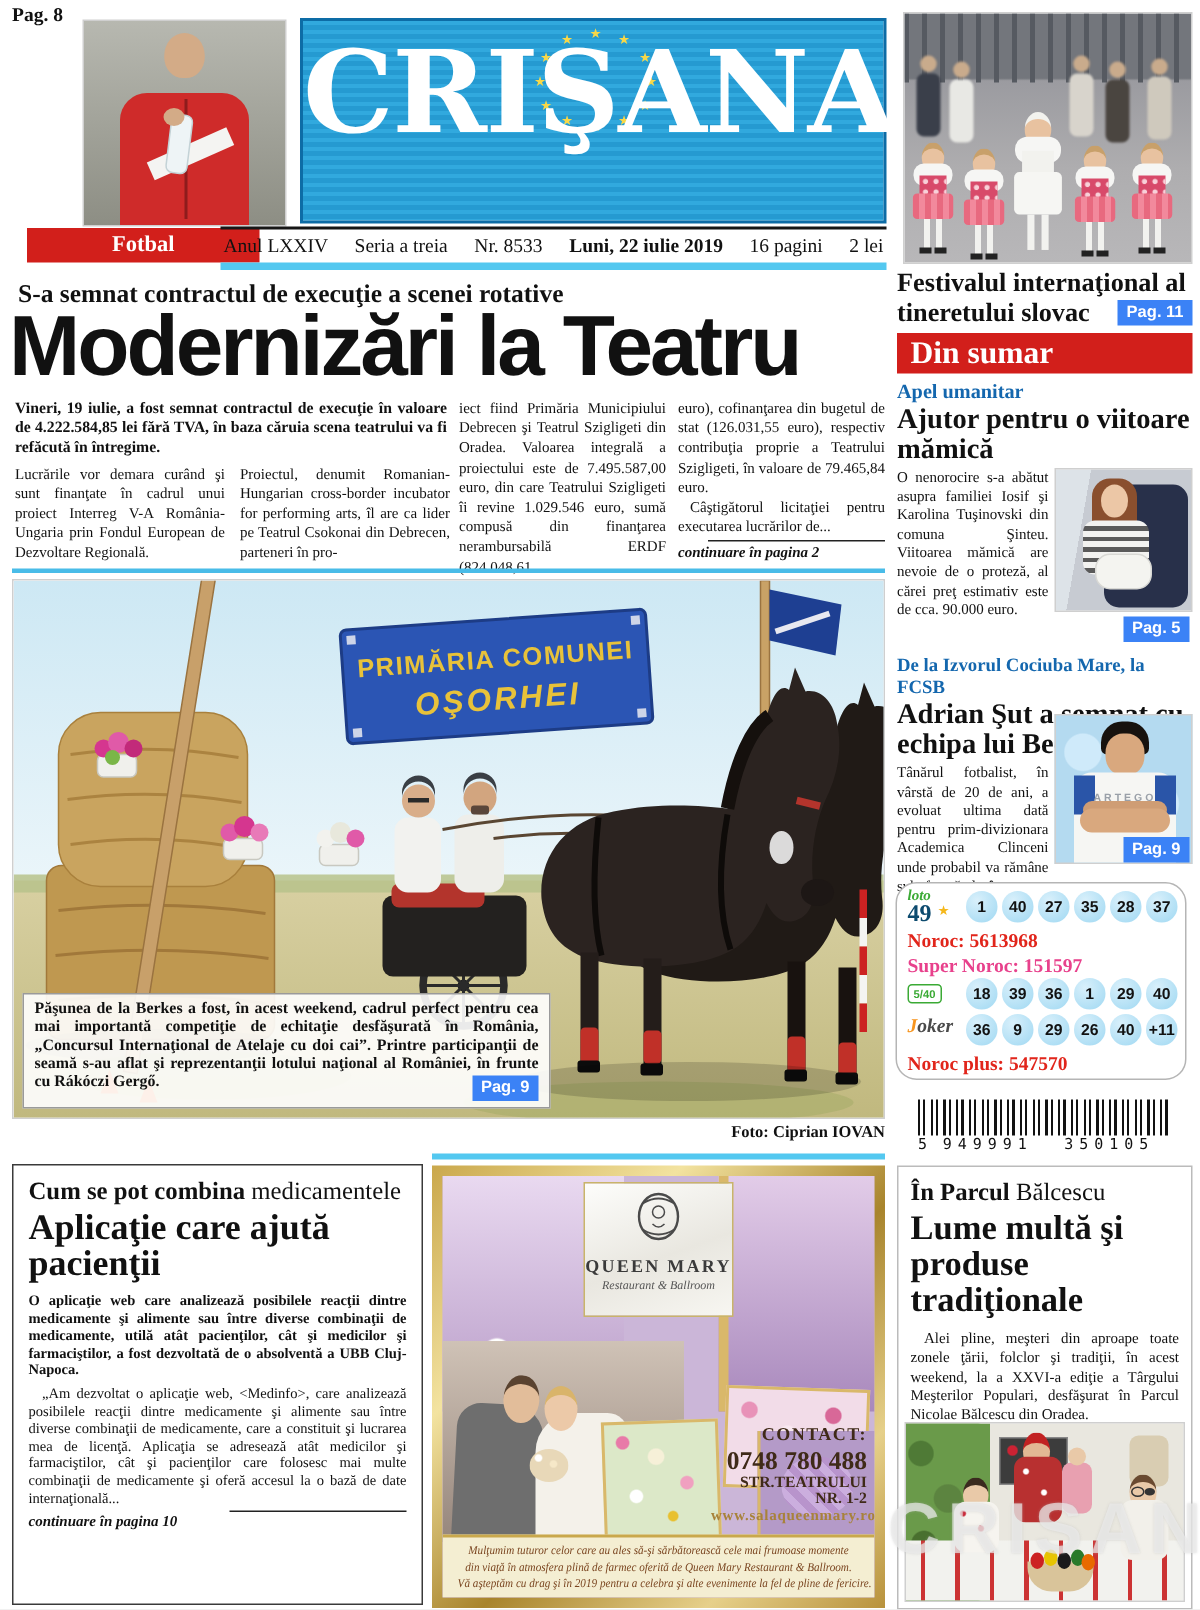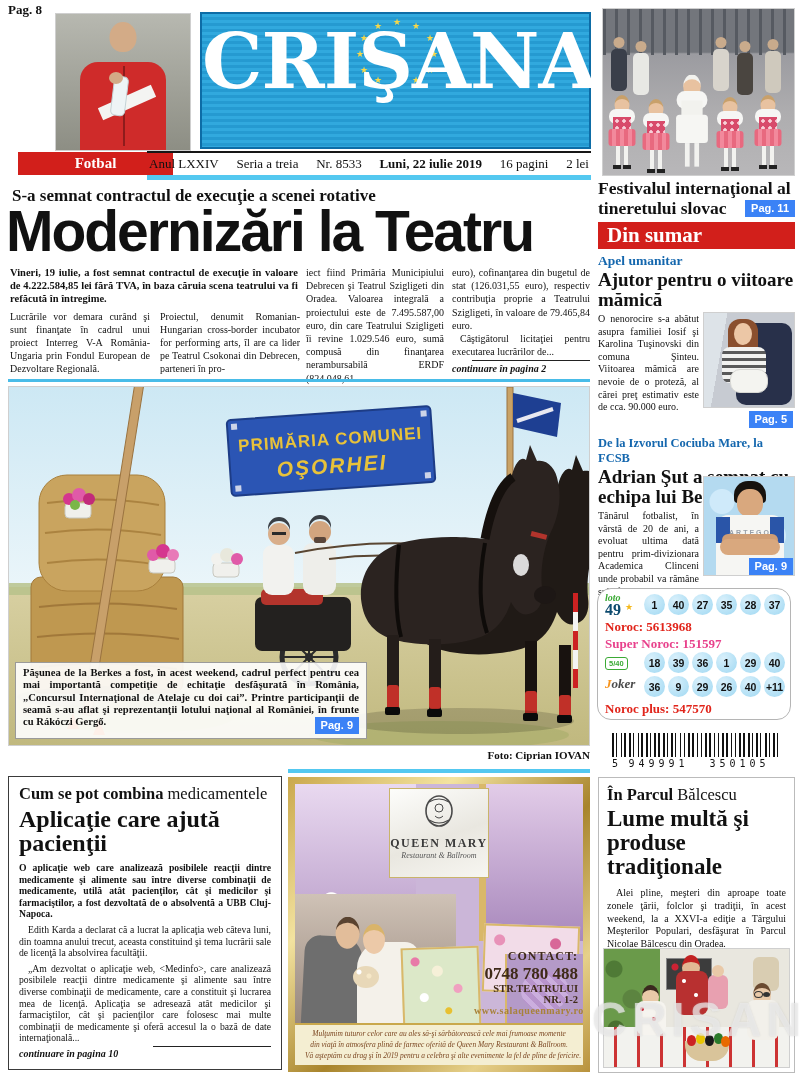--- a/index.html
+++ b/index.html
@@ -537,21 +537,20 @@
       <span class="g">350105</span>
     </div>
   </div>
 
   <div id="botleft" class="abs">
     <div class="kick">
       <b>Cum se pot combina</b><span> medicamentele</span>
     </div>
     <div class="hl">Aplicaţie care ajută pacienţii</div>
     <div class="lead just">O aplicaţie web care analizează posibilele reacţii dintre medicamente şi alimente sau între diverse combinaţii de medicamente, utilă atât pacienţilor, cât şi medicilor şi farmaciştilor, a fost dezvoltată de o absolventă a UBB Cluj-Napoca.</div>
-    <p class="bd just">Edith Karda a declarat că a lucrat la aplicaţia web câteva luni, din toamna anului trecut, aceasta constituind şi tema lucrării sale de licenţă la absolvirea facultăţii.</p>
     <p class="bd just">„Am dezvoltat o aplicaţie web, &lt;Medinfo&gt;, care analizează posibilele reacţii dintre medicamente şi alimente sau între diverse combinaţii de medicamente, care a constituit şi lucrarea mea de licenţă. Aplicaţia se adresează atât medicilor şi farmaciştilor, cât şi pacienţilor care folosesc mai multe combinaţii de medicamente şi oferă accesul la o bază de date internaţională...</p>
     <div class="contin">
       <span class="rule"></span><span>continuare în pagina 10</span>
     </div>
   </div>
 
   <div id="cyanline2" class="abs"></div>
 
   <div id="ad" class="abs">
     <div id="ad-inner">

